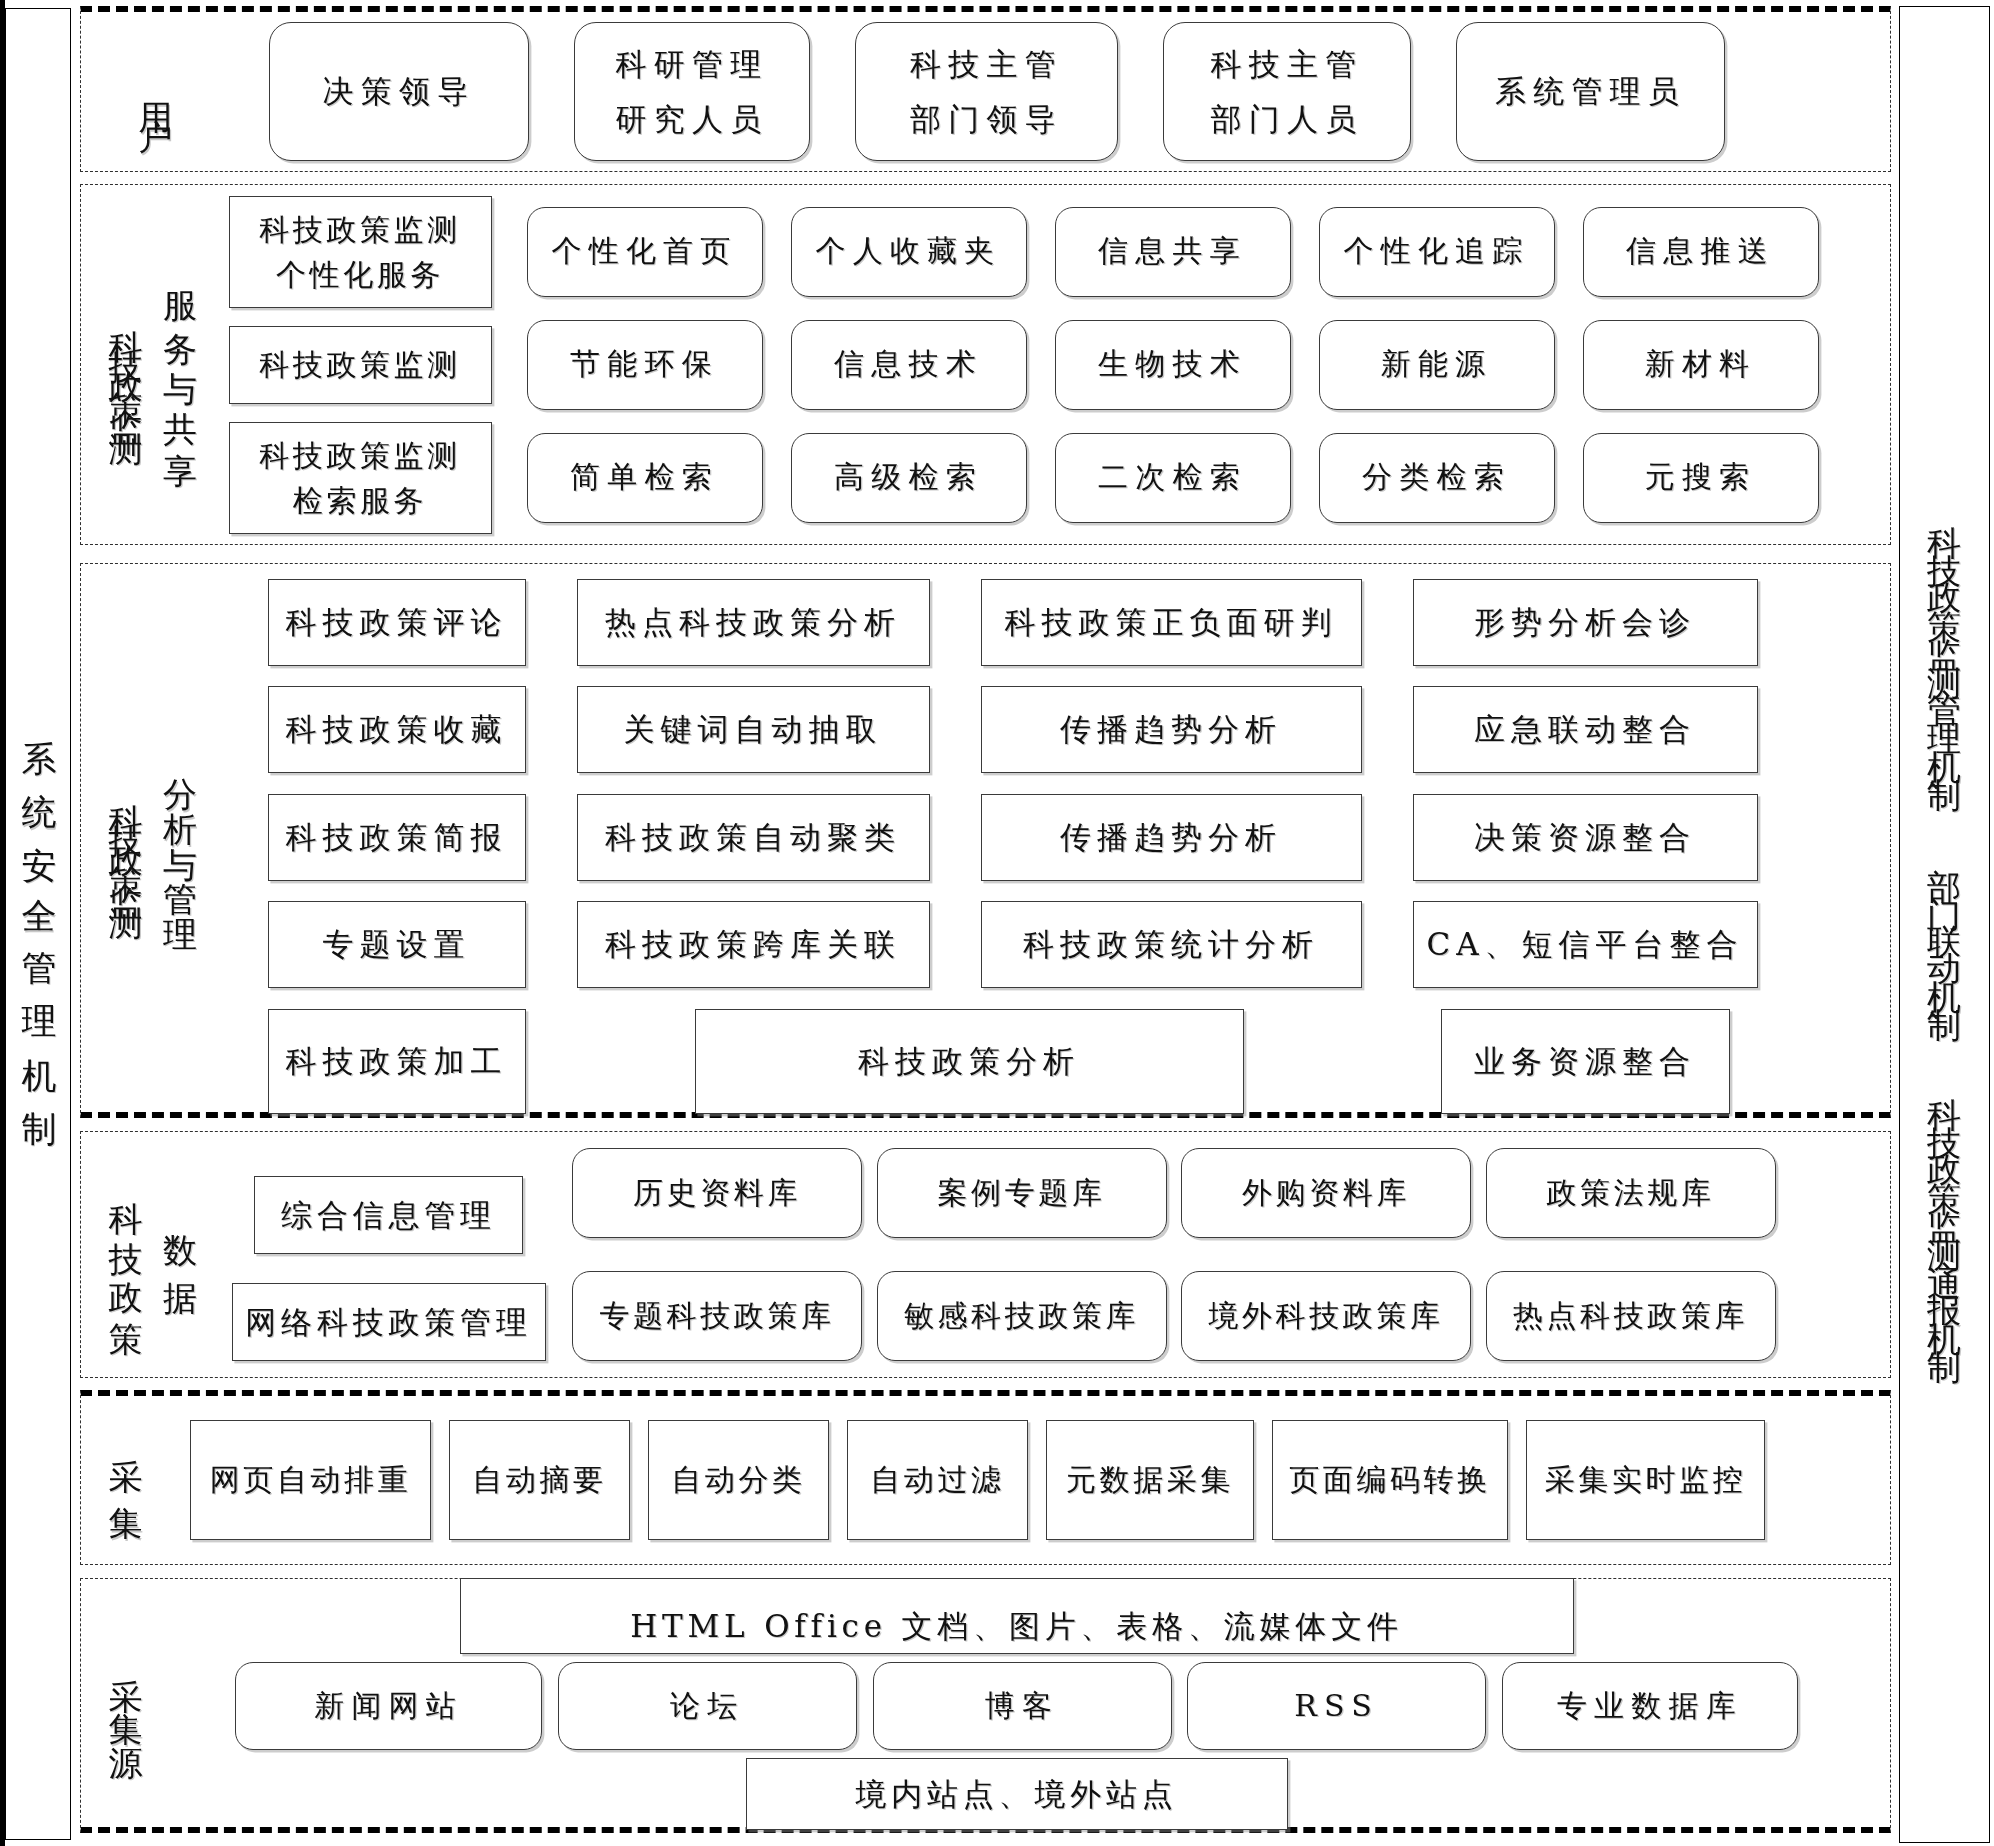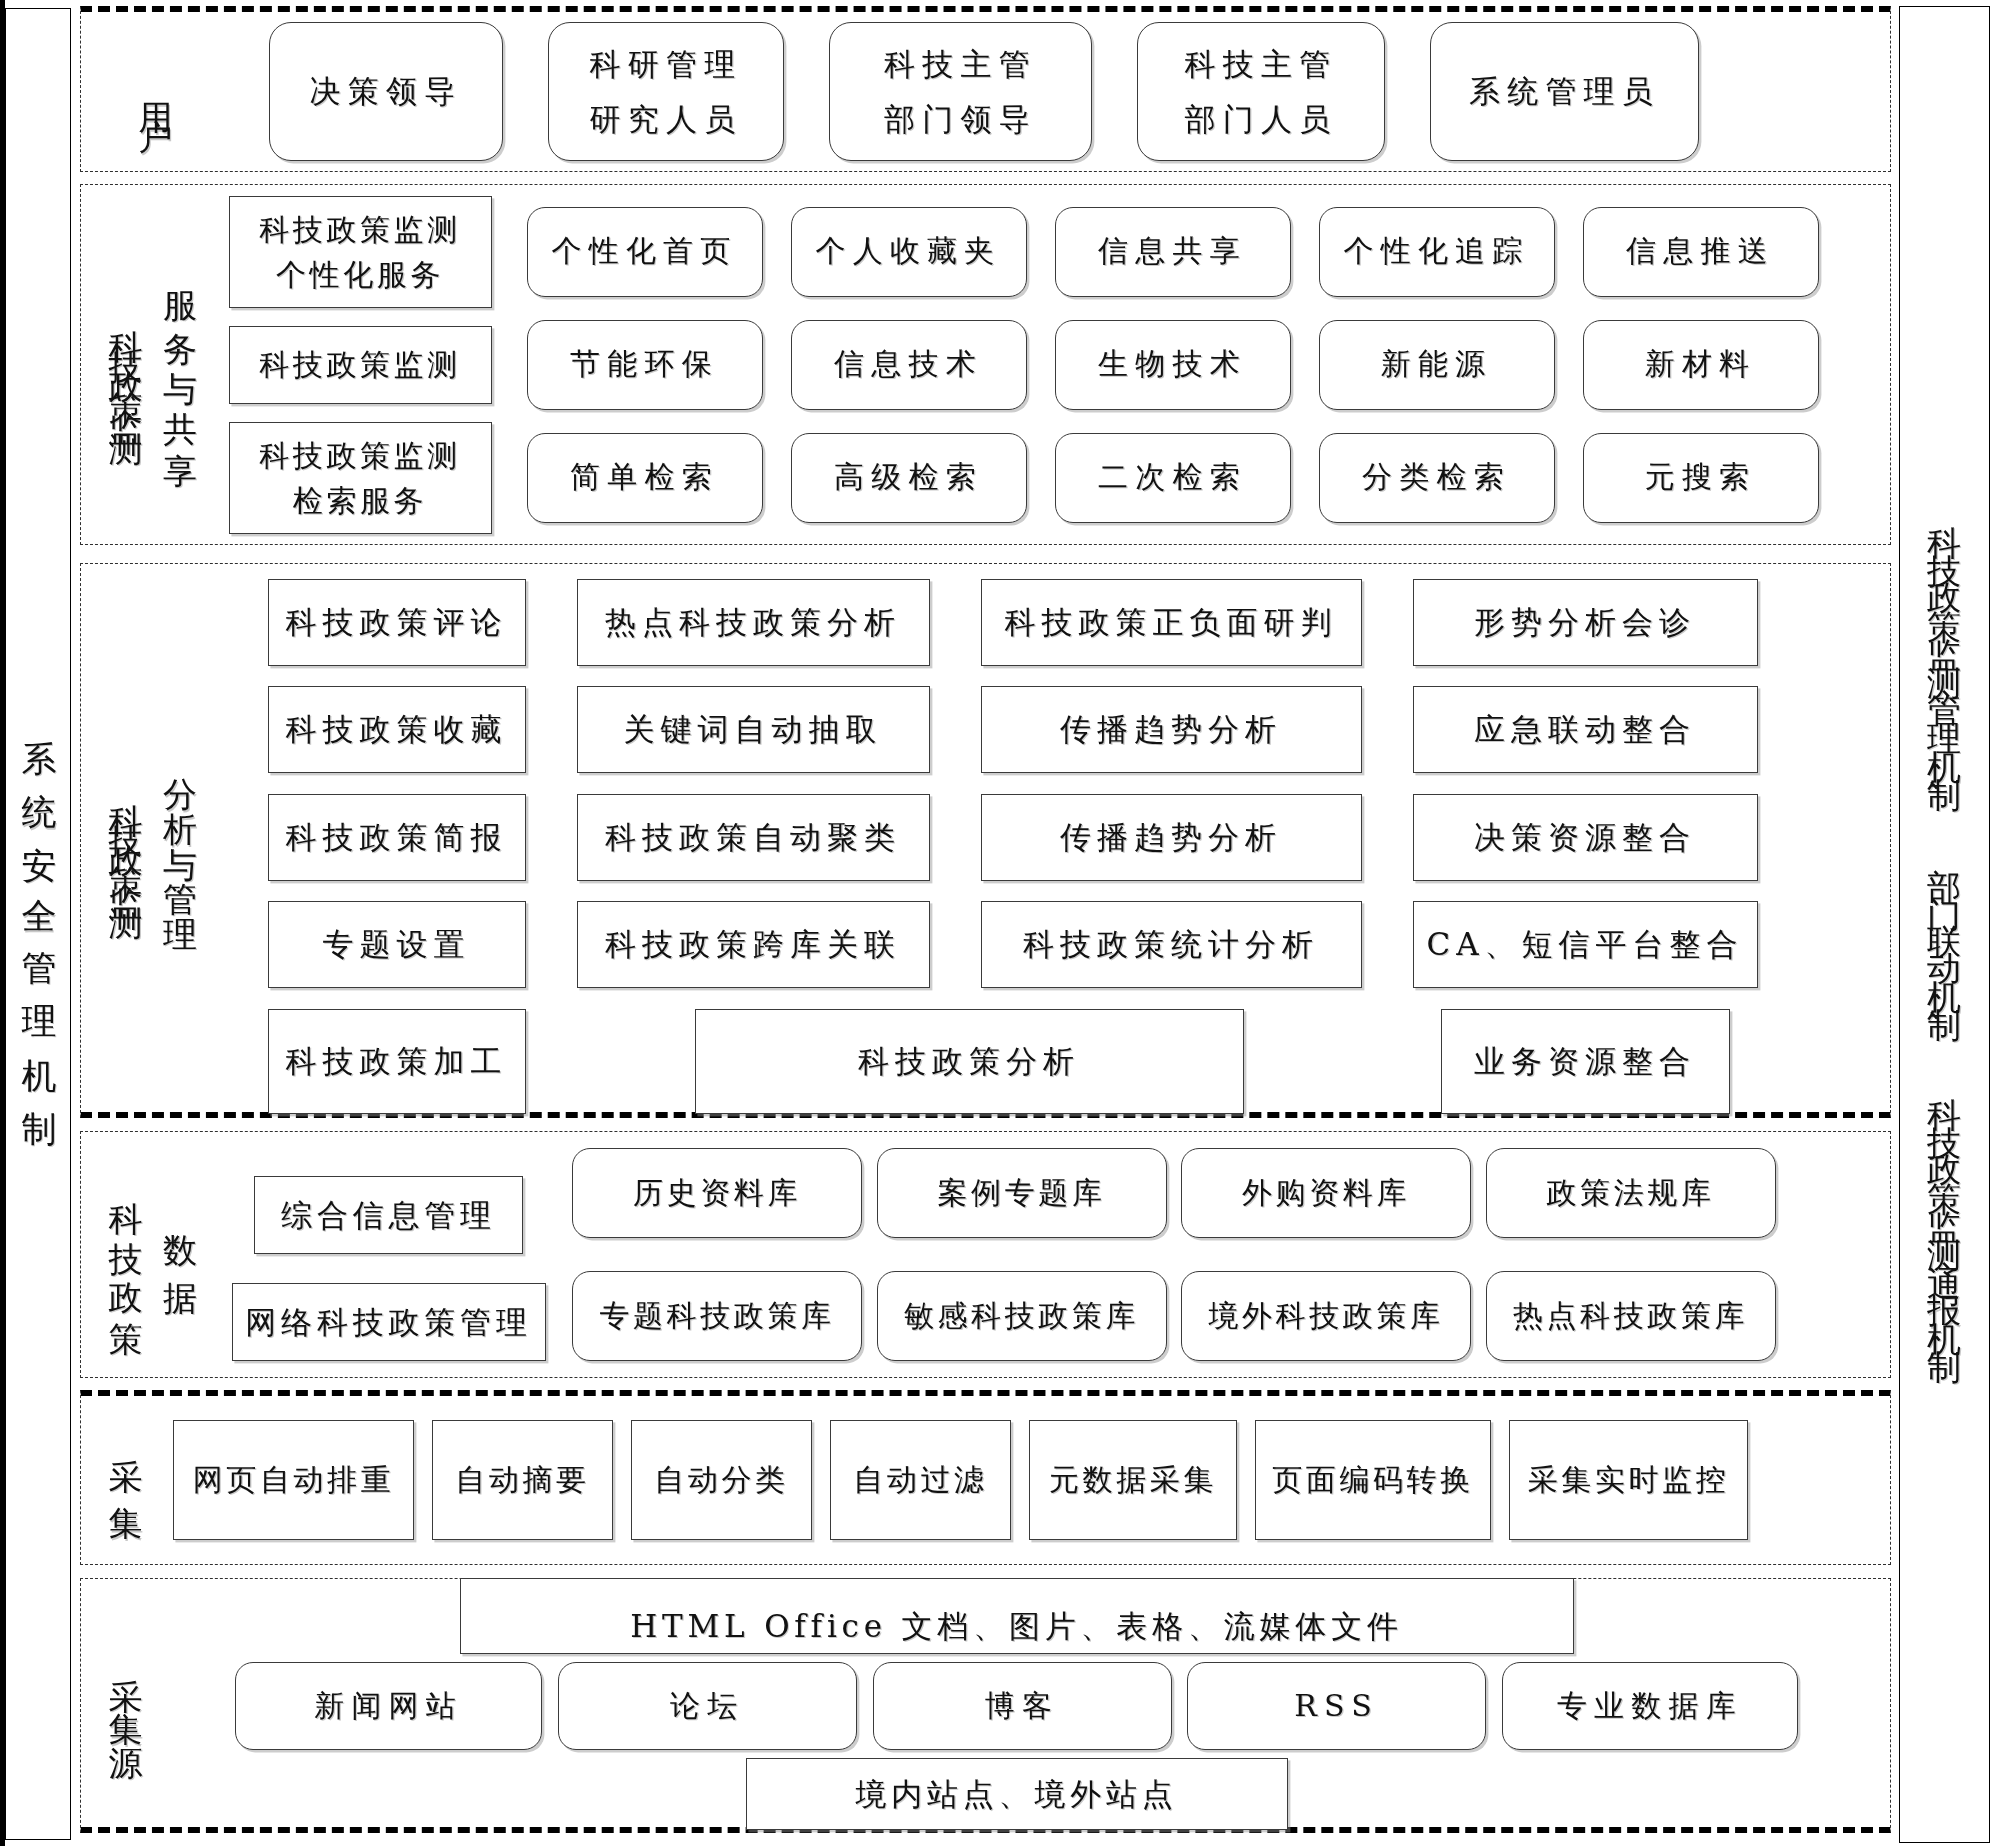--- a/index.html
+++ b/index.html
@@ -37,21 +37,21 @@
         align-items:center;justify-content:center;text-align:center;
         box-shadow:2.4px 2.4px 0 rgba(145,145,145,.45);box-sizing:border-box;
         font-size:31px;letter-spacing:7.2px;text-shadow:1.2px 1.2px 0 #c9c9c9;line-height:1.75;}
   .rbox{border-radius:22px;}        
   .qbox{border-radius:0;}           
 
   
   #s1 .v-label{letter-spacing:15.7px;margin-left:58px;}
   .users-row{display:flex;align-items:center;gap:45px;margin-left:96px;}
   .users-row .rbox{height:139px;}
-  .u0{width:234px;} .u1{width:236px;} .u2{width:263px;} .u3{width:248px;} .u4{width:269px;}
+  .u0{width:260px;} .u1{width:236px;} .u2{width:263px;} .u3{width:248px;} .u4{width:269px;}
 
   
   #s2{padding-left:28px;}
   #s2 .lg1{letter-spacing:20.5px;} #s2 .lg2{letter-spacing:40px;}
   .svc-left{display:flex;flex-direction:column;justify-content:center;gap:18px;margin-left:31px;}
   .svc-left .qbox{width:263px;font-size:30px;letter-spacing:3.6px;line-height:1.5;}
   .svc-left .q2l{height:112px;} .svc-left .q1l{height:78px;}
   .svc-grid{display:grid;grid-template-columns:repeat(5,236px);grid-auto-rows:90px;
             column-gap:28px;row-gap:23px;margin-left:35px;align-content:center;}
   .svc-grid .rbox{height:90px;border-radius:18px;font-size:30px;}
@@ -75,21 +75,21 @@
             gap:29px;margin-left:34px;width:314px;margin-top:28px;}
   .dat-left .qbox{height:78px;font-size:31px;letter-spacing:4.8px;}
   .dat-left .d0{width:269px;} .dat-left .d1{width:314px;}
   .dat-grid{display:grid;grid-template-columns:repeat(4,290px);grid-auto-rows:90px;
             column-gap:14.5px;row-gap:33px;margin-left:26.5px;align-content:center;}
   .dat-grid .rbox{height:90px;border-radius:18px;font-size:30px;letter-spacing:3.6px;text-align:center;}
 
   
   #s5{padding-left:28px;}
   #s5 .v-label{letter-spacing:48px;}
-  .col-row{display:flex;align-items:center;gap:18px;margin-left:30px;}
+  .col-row{display:flex;align-items:center;gap:18px;margin-left:47px;}
   .col-row .qbox{height:120px;font-size:30px;letter-spacing:3.6px;}
   .c0{width:241px;} .c1{width:181px;} .c2{width:181px;} .c3{width:181px;}
   .c4{width:208px;} .c5{width:236px;} .c6{width:239px;}
 
   
   #s6{padding-left:28px;}
   #s6 .v-label{letter-spacing:34px;}
   .src-col{display:flex;flex-direction:column;align-items:center;gap:7.8px;flex:1;margin-top:2.4px;}
   .src-top{width:1114px;height:76px;font-size:31px;letter-spacing:4.8px;justify-content:flex-end;}
   .src-row{display:flex;gap:15.7px;}

